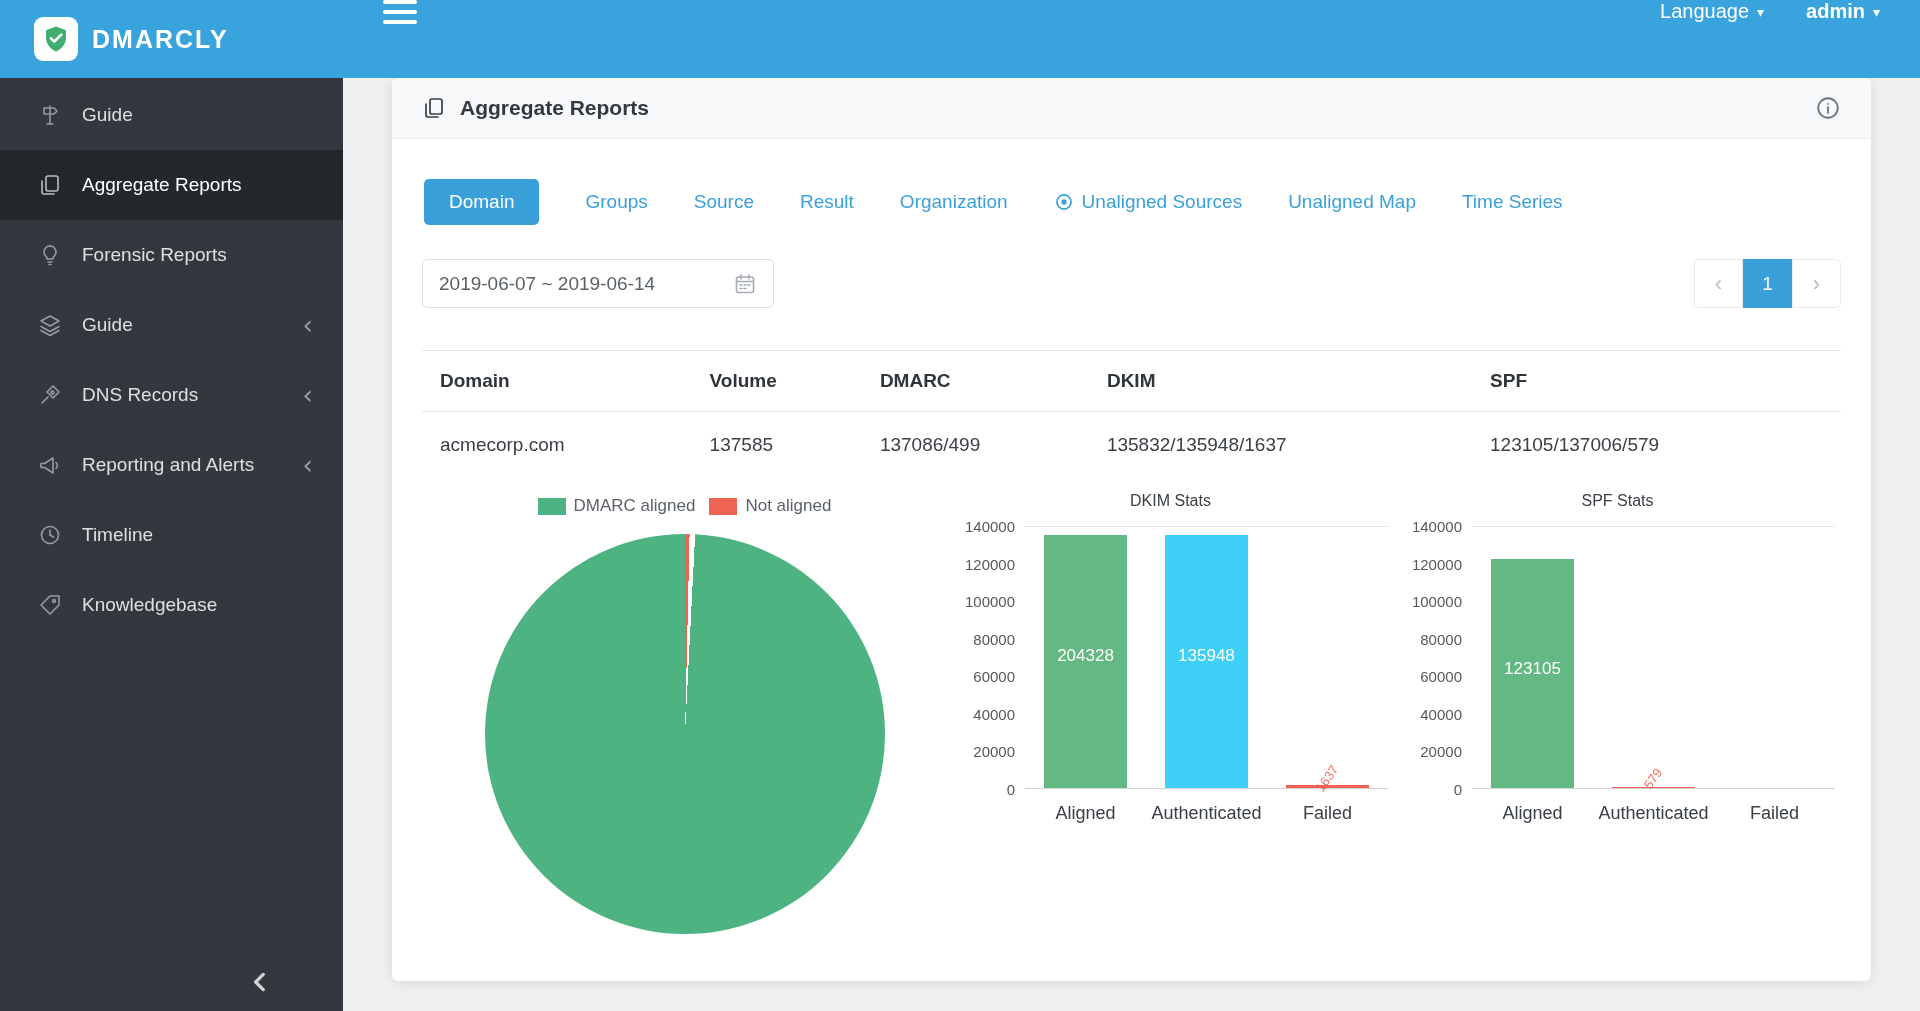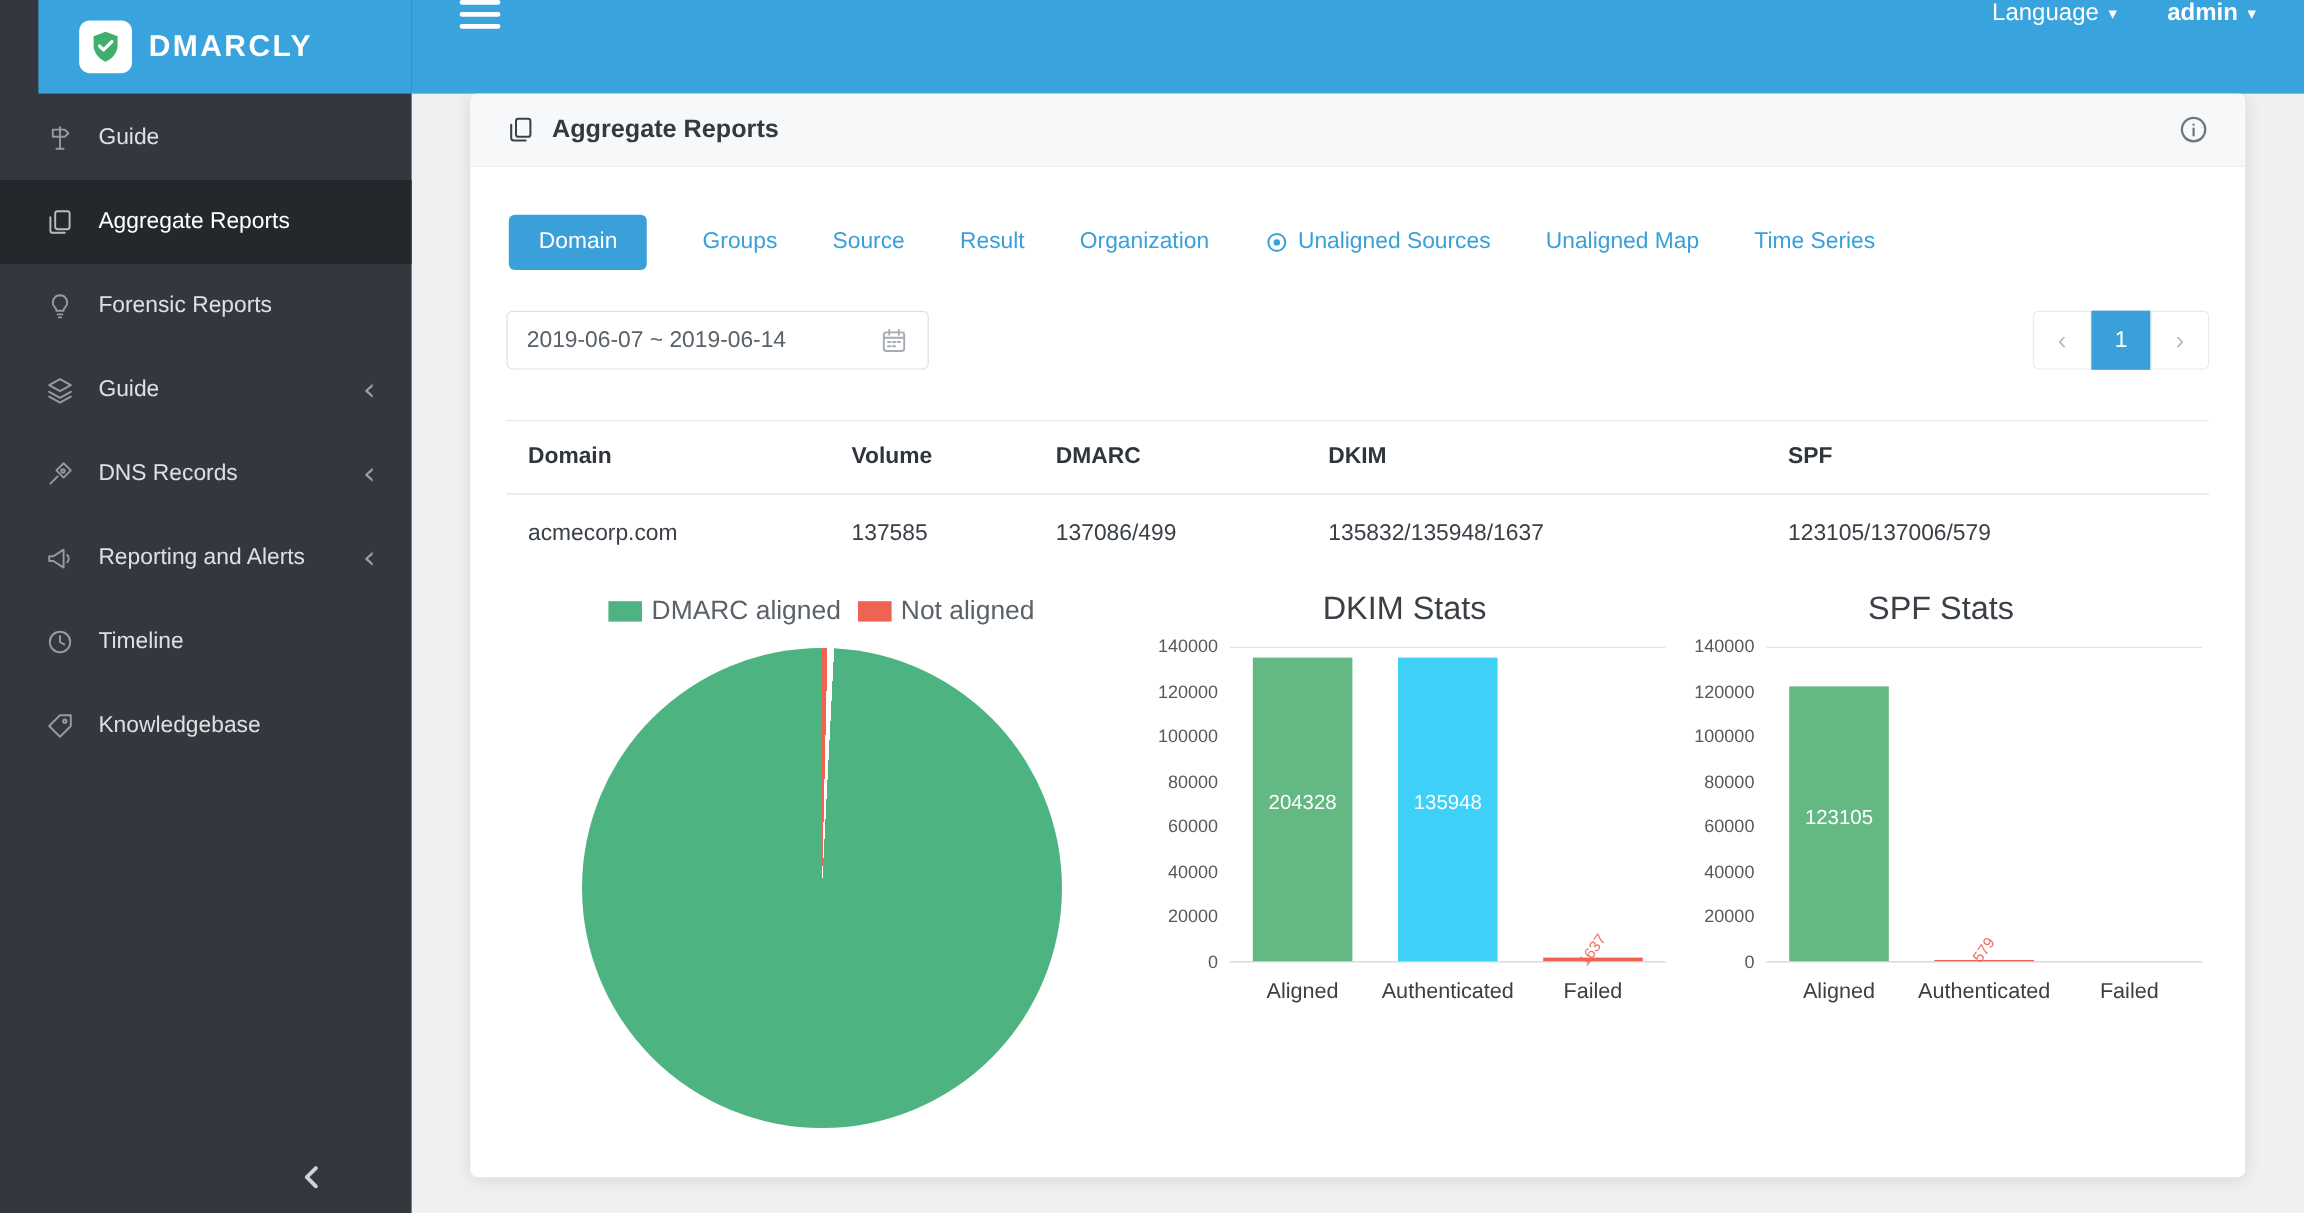--- a/index.html
+++ b/index.html
@@ -11,21 +11,21 @@
   }
   .app { display: flex; width: 100%; height: 100%; }
 
   
   .sidebar {
     width: 343px; height: 100%; background: #32383e;
     flex-shrink: 0; position: relative; z-index: 5;
   }
   .brand {
     height: 78px; background: #38a3dc; display: flex; align-items: center;
-    padding-left: 34px; gap: 14px; margin-left: 32px;
+    padding-left: 34px; gap: 14px;
   }
   .logo-box {
     width: 44px; height: 44px; background: #ffffff; border-radius: 9px;
     display: flex; align-items: center; justify-content: center;
   }
   .brand-name {
     color: #ffffff; font-size: 25px; font-weight: bold; letter-spacing: 2px;
   }
   .nav { padding-top: 2px; }
   .nav-item {
@@ -110,25 +110,25 @@
   .report-table td {
     text-align: left; font-size: 19px; color: #3a4046; padding: 22px 8px 22px 18px;
   }
 
   
   .charts { display: flex; margin-top: 14px; }
   .pie-block { width: 37%; display: flex; flex-direction: column; align-items: center; }
   .legend { display: flex; align-items: center; gap: 14px; margin-top: 4px; }
   .legend-item { display: flex; align-items: center; gap: 8px; }
   .legend-swatch { width: 28px; height: 17px; display: inline-block; }
-  .legend-label { font-size: 22px; color: #5a6168; }
+  .legend-label { font-size: 17px; color: #5a6168; }
   .pie { width: 400px; height: 400px; border-radius: 50%; margin-top: 18px; }
 
   .barchart { width: 31.5%; padding: 0 6px; }
-  .bar-title { text-align: center; font-size: 27px; color: #3a4046; margin-bottom: 16px; }
+  .bar-title { text-align: center; font-size: 16px; color: #3a4046; margin-bottom: 16px; }
   .chart-area { display: flex; }
   .yaxis { width: 72px; position: relative; height: 263px; flex-shrink: 0; }
   .ytick {
     position: absolute; right: 10px; transform: translateY(50%);
     font-size: 15px; color: #55595e;
   }
   .plot {
     flex: 1; height: 263px; border-top: 1px solid #e4e4e4; border-bottom: 1px solid #d2d2d2;
     display: flex; align-items: flex-end;
   }

